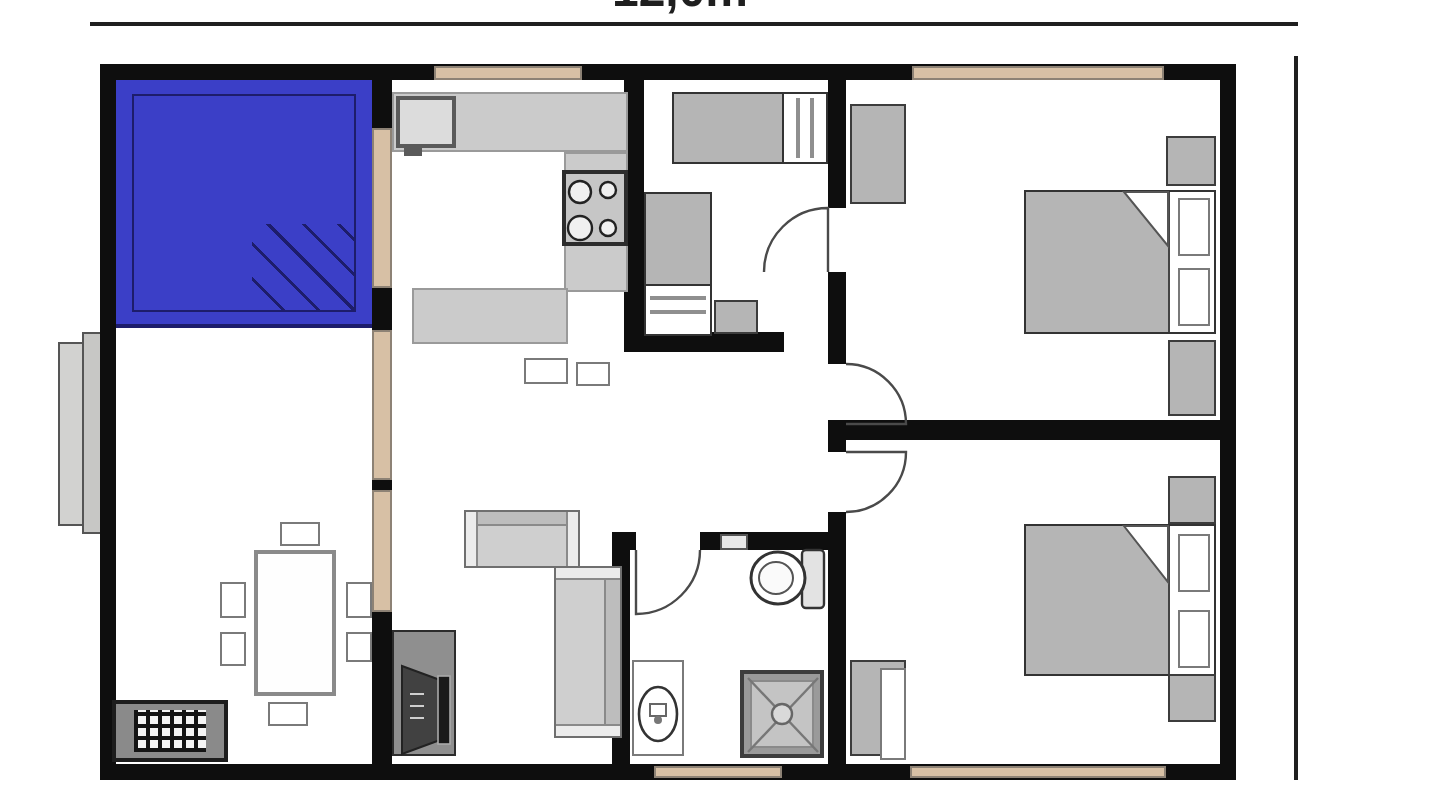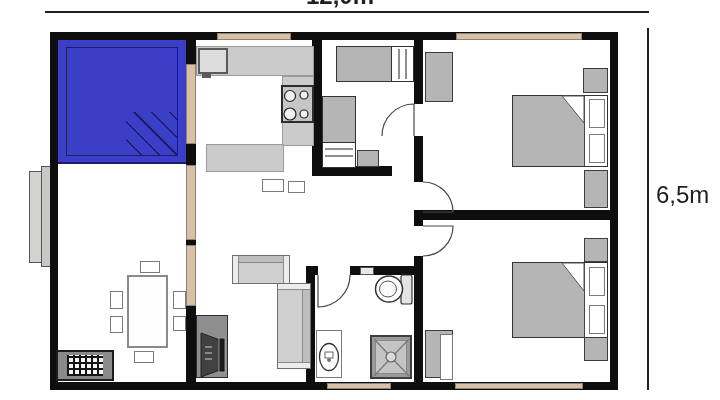--- a/index.html
+++ b/index.html
@@ -156,15 +156,14 @@
     <line x1="205" y1="353" x2="212" y2="353" stroke="#cfcfcf" stroke-width="1"></line>
     <line x1="205" y1="359" x2="212" y2="359" stroke="#cfcfcf" stroke-width="1"></line>
 
     <polygon points="562,96 584,96 584,123" fill="#fff" stroke="#555" stroke-width="1"></polygon>
     <polygon points="562,263 584,263 584,291" fill="#fff" stroke="#555" stroke-width="1"></polygon>
   </svg>
 
   <div class="dim-line" style="left:45px;top:11px;width:604px;height:2px;"></div>
   <div class="dim-label" style="left:300px;top:-16px;width:80px;text-align:center;">12,0m</div>
   <div class="dim-line" style="left:647px;top:28px;width:2px;height:362px;"></div>
-  <div class="dim-label" style="left:656px;top:183px;font-weight:400;">6,5m</div>
 
 </div>
 
 </body></html>

